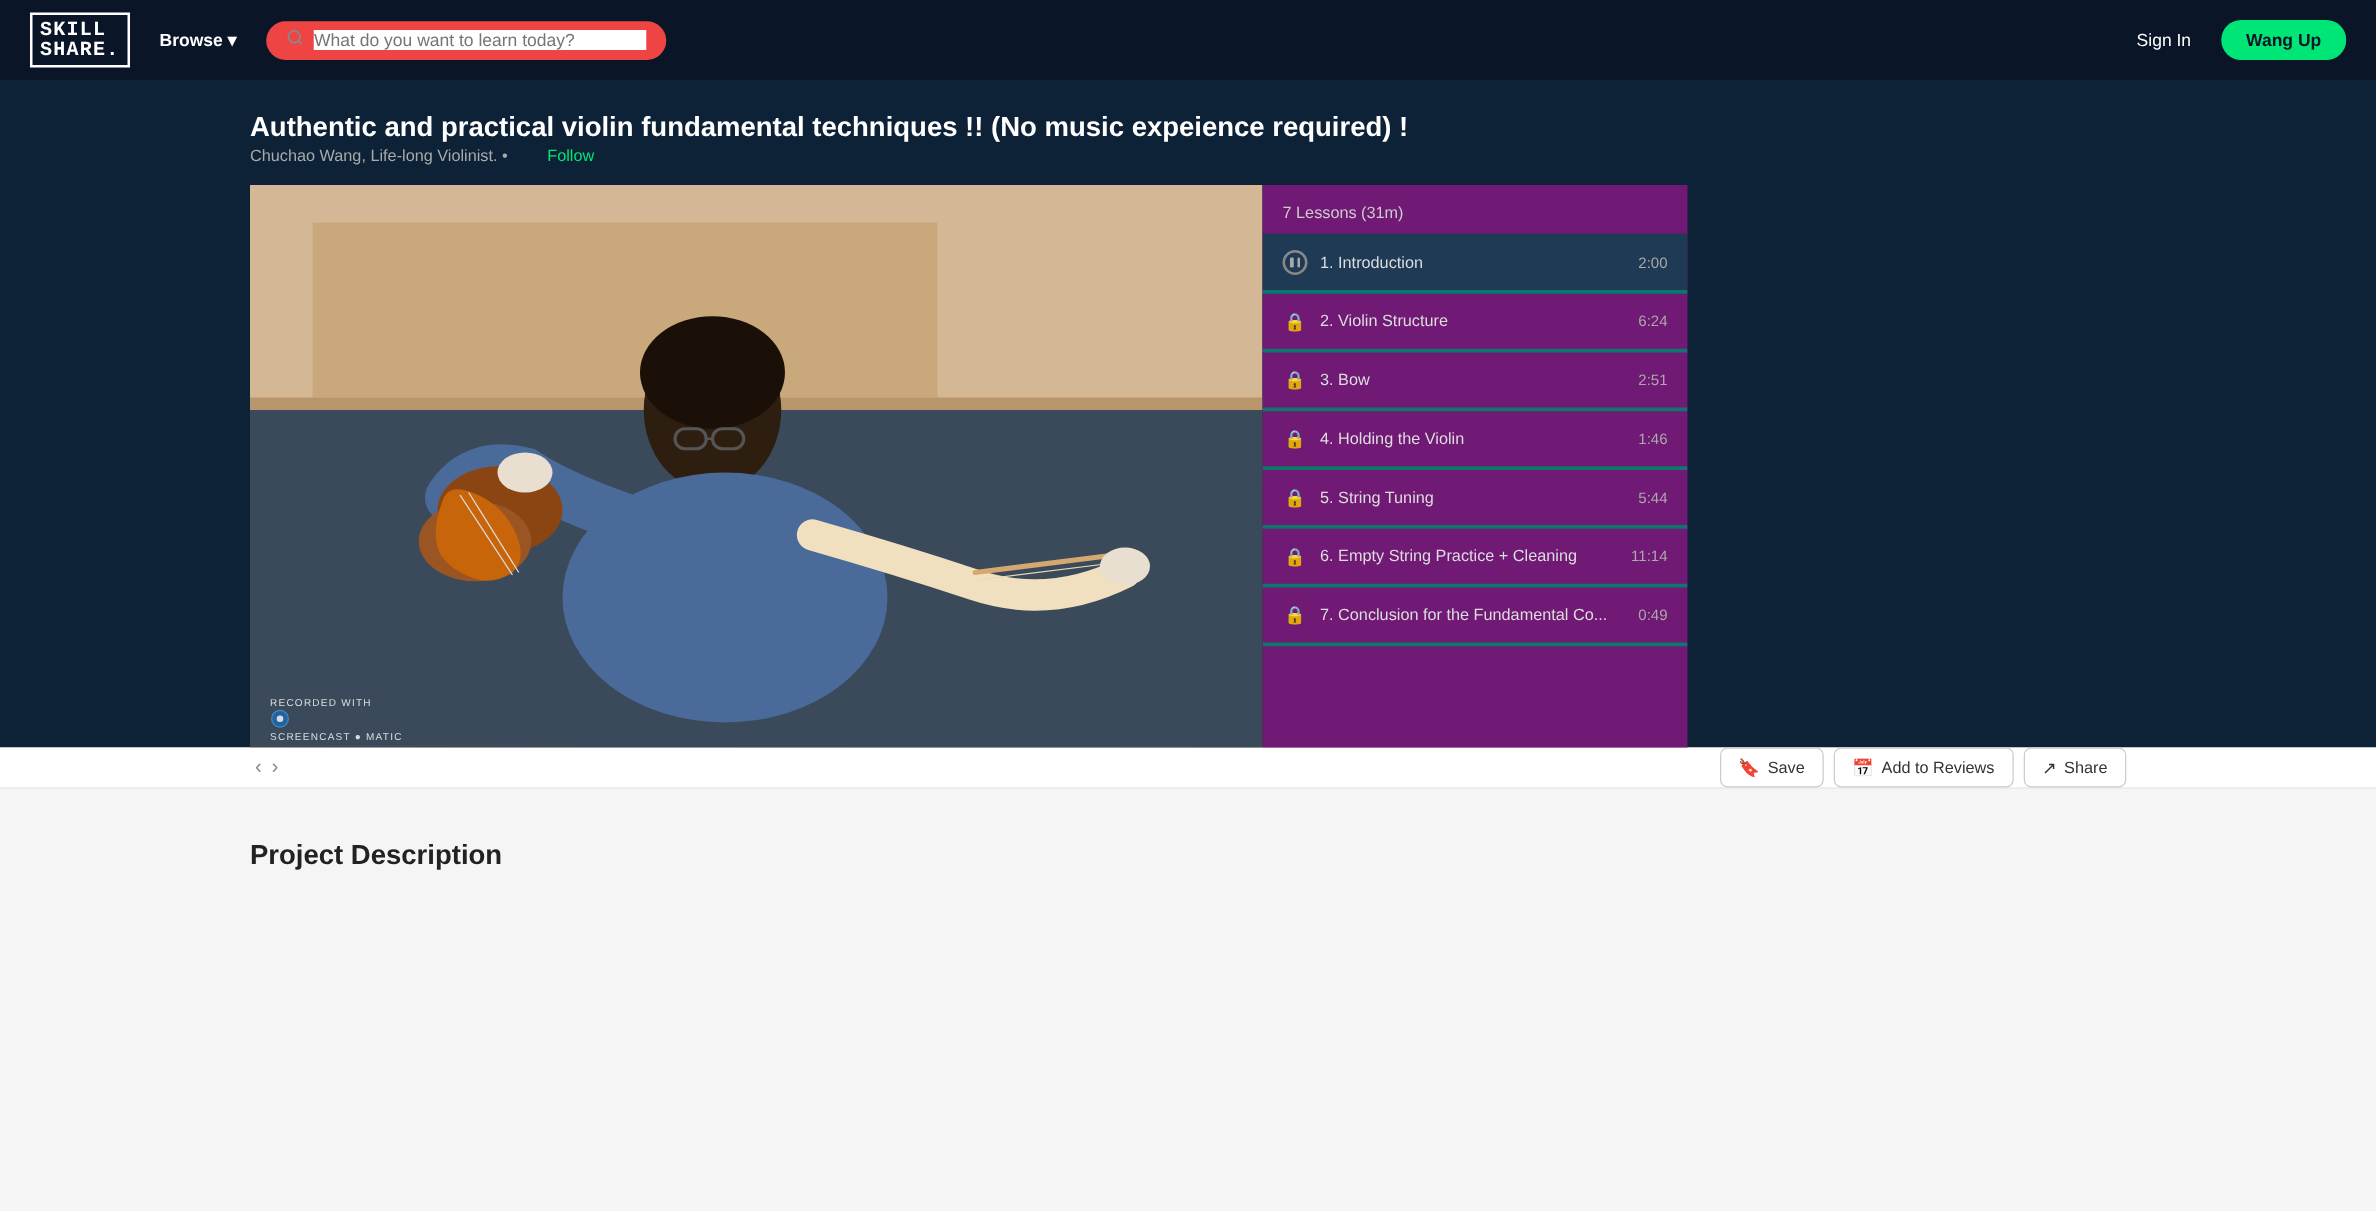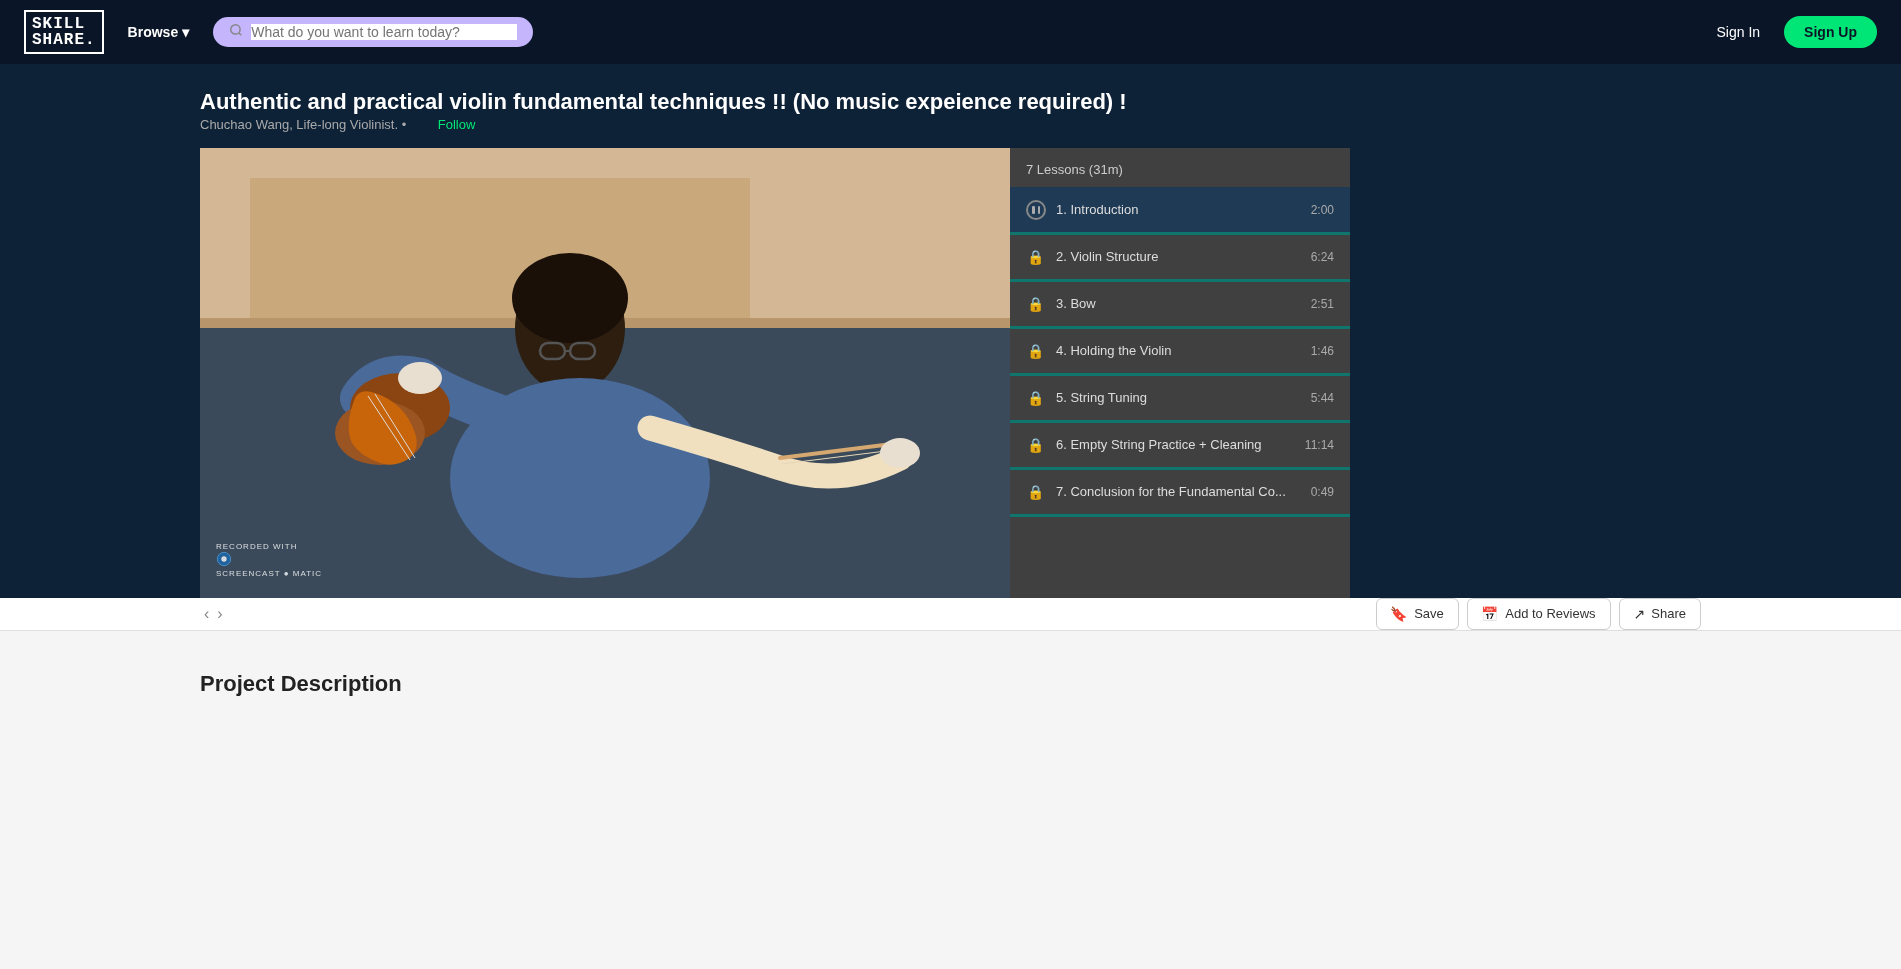--- a/index.html
+++ b/index.html
@@ -34,21 +34,21 @@
       font-size: 14px;
       font-weight: 700;
       cursor: pointer;
       display: flex;
       align-items: center;
       gap: 4px;
     }
     .search-bar {
       display: flex;
       align-items: center;
-      background: #c4b5fd;
+      background: #ef4444;
       border-radius: 24px;
       padding: 6px 16px;
       gap: 8px;
       width: 320px;
     }
     .search-icon-svg { color: #888; flex-shrink: 0; }
     .search-input {
       border: none;
       outline: none;
       font-size: 14px;
@@ -117,36 +117,36 @@
     .video-thumbnail {
       width: 100%;
       height: 100%;
       background: linear-gradient(135deg, #c8a882 0%, #a0785a 30%, #2d3a4a 70%, #1a2030 100%);
       display: flex;
       align-items: flex-end;
       justify-content: flex-start;
     }
     .screencast-badge {
       position: absolute;
-      bottom: 20px;
+      bottom: 4px;
       left: 16px;
       color: white;
       font-size: 9px;
       opacity: 0.8;
     }
     .screencast-badge span { font-size: 8px; display: block; letter-spacing: 1px; }
     .screencast-icon {
       display: inline-flex;
       align-items: center;
       gap: 4px;
     }
 
     
     .lesson-list {
-      background: #404040;
+      background: #701a75;
       width: 340px;
       flex-shrink: 0;
       height: 450px;
       overflow-y: auto;
       padding-bottom: 8px;
     }
     .lessons-header {
       color: #ccc;
       font-size: 13px;
       padding: 14px 16px 10px;
@@ -303,21 +303,21 @@
     <span class="search-icon-svg">
       <svg width="14" height="14" viewBox="0 0 24 24" fill="none" stroke="#888" stroke-width="2.5">
         <circle cx="11" cy="11" r="8"></circle>
           <line x1="21" y1="21" x2="16.65" y2="16.65"></line>
       </svg>
     </span>
     <input class="search-input" type="text" placeholder="What do you want to learn today?" style="">
   </div>
   <div class="header-spacer"></div>
   <button class="signin-btn">Sign In</button>
-  <button class="signup-btn">Sign Up</button>
+  <button class="signup-btn">Wang Up</button>
 </header>
 
 <div class="course-section">
   <h1 class="course-title">Authentic and practical violin fundamental techniques !! (No music expeience required) !</h1>
   <div class="course-author">
     <span class="author-name">Chuchao Wang, Life-long Violinist.</span>
     <span> • </span>
     <span class="follow-link">Follow</span>
   </div>
 

